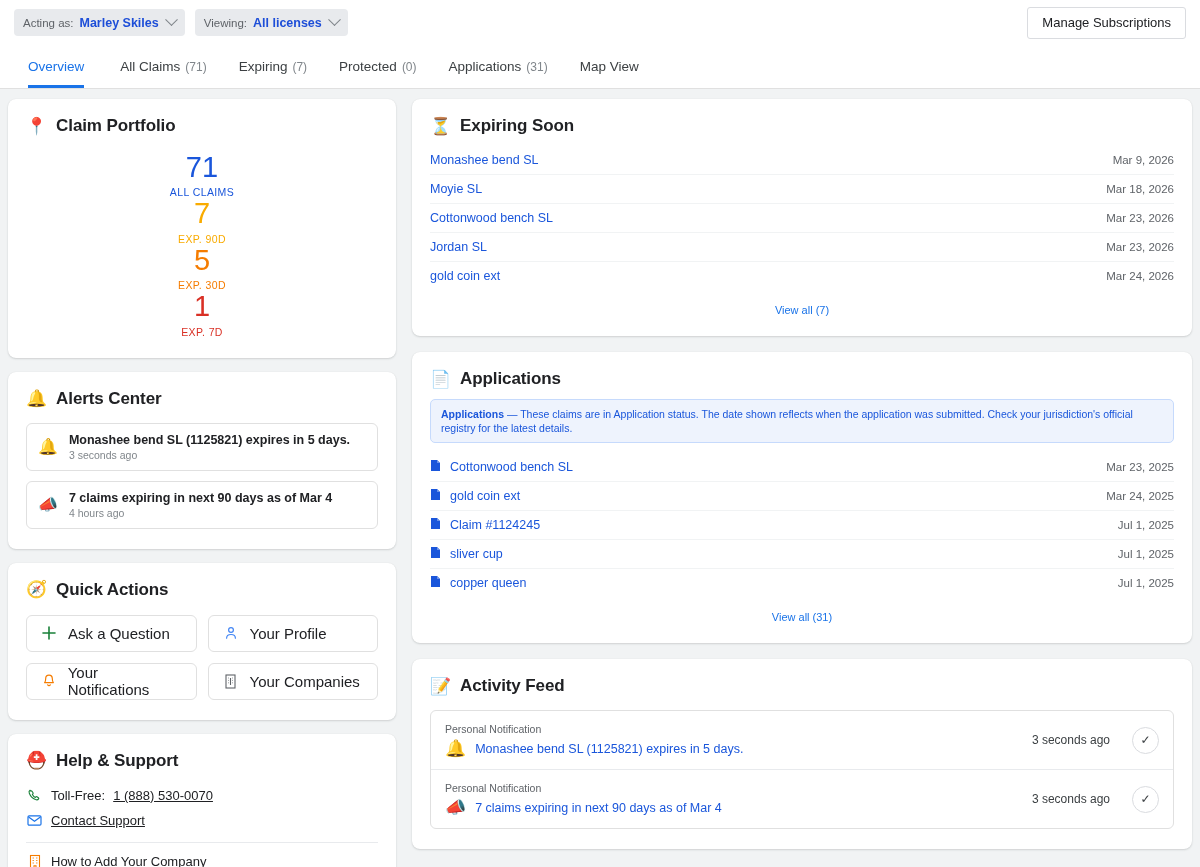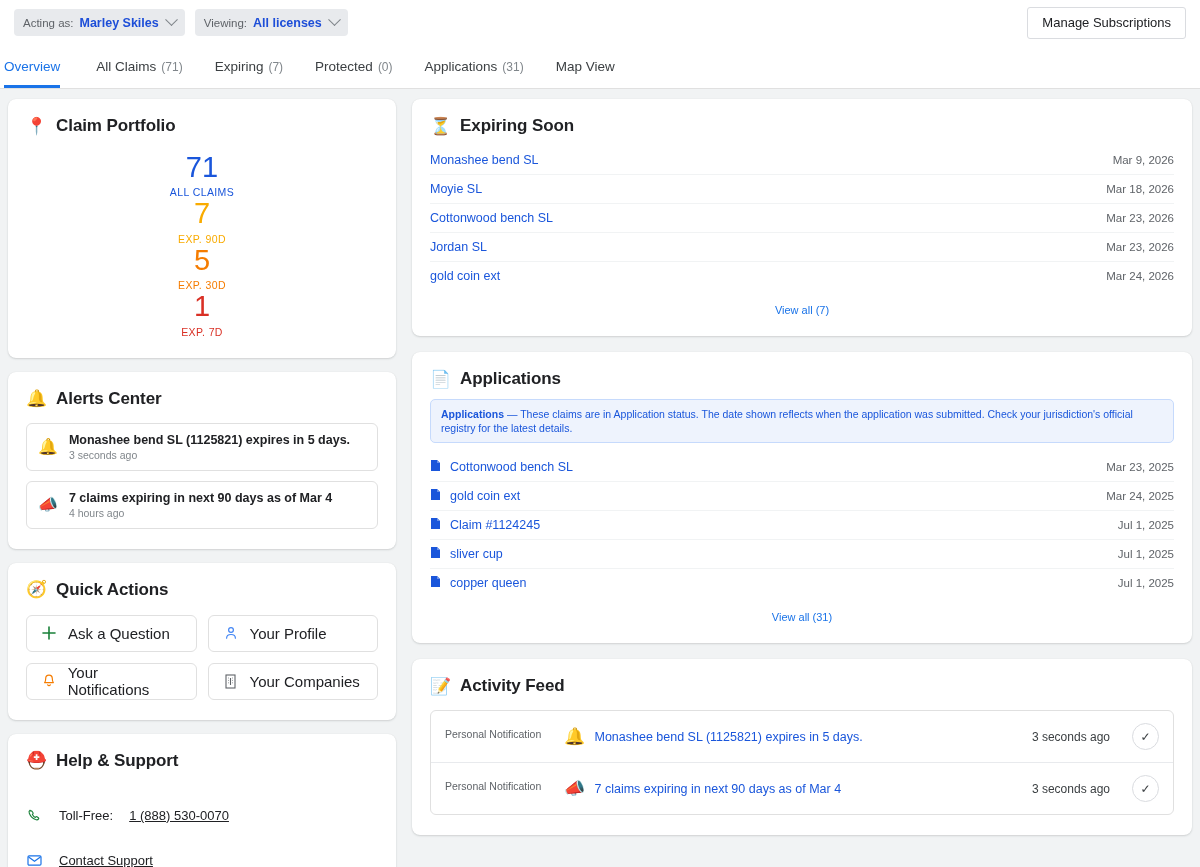--- a/index.html
+++ b/index.html
@@ -52,21 +52,21 @@
     cursor: pointer;
   }
 
   
   .tabbar {
     height: 44px;
     background: #ffffff;
     border-bottom: 1px solid #e0e0e0;
     display: flex;
     align-items: stretch;
-    padding: 0 4px;
+    padding: 0 28px;
     gap: 0;
   }
   .tab {
     display: flex; align-items: center; gap: 5px;
     padding: 0 16px;
     font-size: 13.5px;
     color: #3c4043;
     cursor: pointer;
     position: relative;
     white-space: nowrap;
@@ -147,25 +147,24 @@
     color: #202124;
     cursor: pointer;
     background: #fff;
   }
   .qa-ico { width: 16px; display: flex; align-items: center; justify-content: center; }
 
   
   .help { padding: 17px 18px 20px; }
   .help-list { margin-top: 12px; display: flex; flex-direction: column; }
   .help-row {
-    display: flex; align-items: center; gap: 16px;
+    display: flex; align-items: center; gap: 8px;
     font-size: 13px;
     padding: 5px 0;
     color: #202124;
-    margin-top: 20px;
   }
   .help-row .hico { width: 17px; display:flex; align-items:center; justify-content:center; }
   .help-row a { color: #202124; text-decoration: underline; cursor: pointer; }
   .help-sep { border-top: 1px solid #e8eaed; margin: 9px 0 6px; }
 
   
   .panel { padding: 17px 18px 14px; }
   .panel .card-title { margin-bottom: 4px; }
   .rowlist { margin-top: 9px; }
   .lrow {
@@ -205,21 +204,21 @@
     border: 1px solid #e0e0e0;
     border-radius: 6px;
     overflow: hidden;
   }
   .feed-item {
     display: flex; align-items: center;
     padding: 12px 14px;
     border-top: 1px solid #e8eaed;
   }
   .feed-item:first-child { border-top: none; }
-  .feed-main { flex: 1; display: flex; gap: 23px; }
+  .feed-main { flex: 1; display: flex; flex-direction: column; gap: 5px; }
   .feed-kind { font-size: 10.5px; color: #5f6368; }
   .feed-line { display: flex; align-items: center; gap: 9px; }
   .feed-msg  { font-size: 12.5px; color: #1a56db; cursor: pointer; }
   .feed-time { font-size: 12px; color: #3c4043; margin-right: 22px; }
   .ack {
     width: 27px; height: 27px; border-radius: 50%;
     border: 1px solid #dadce0;
     display: flex; align-items: center; justify-content: center;
     font-size: 12px; color: #3c4043;
     cursor: pointer;

